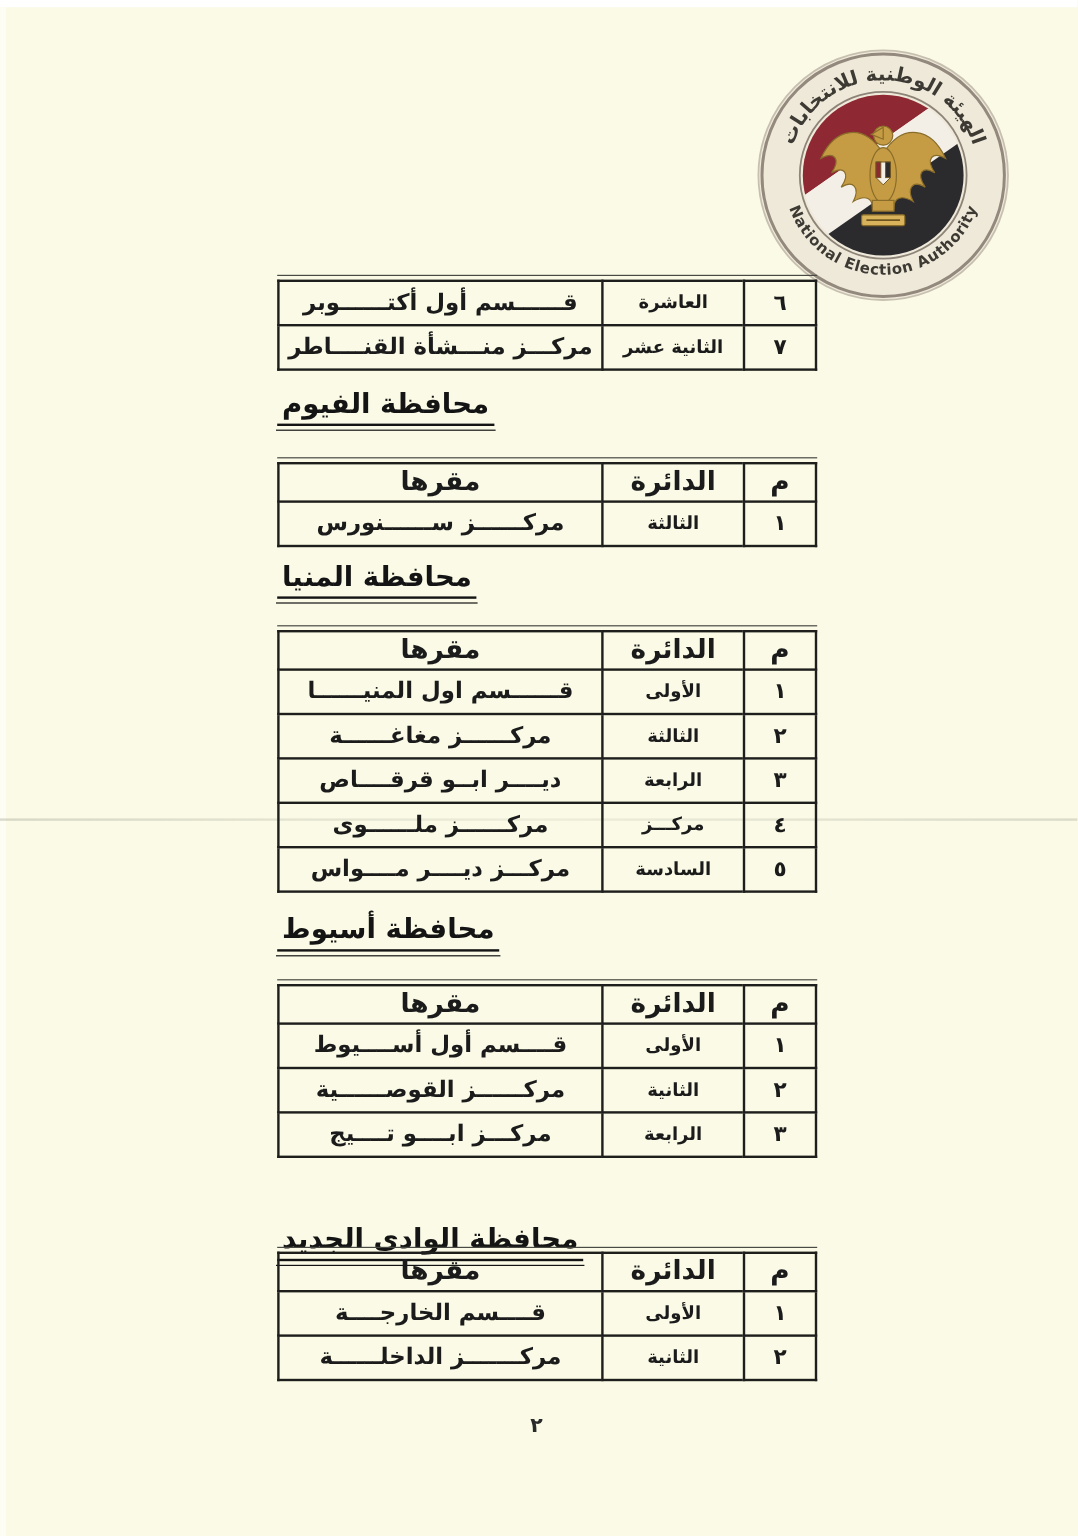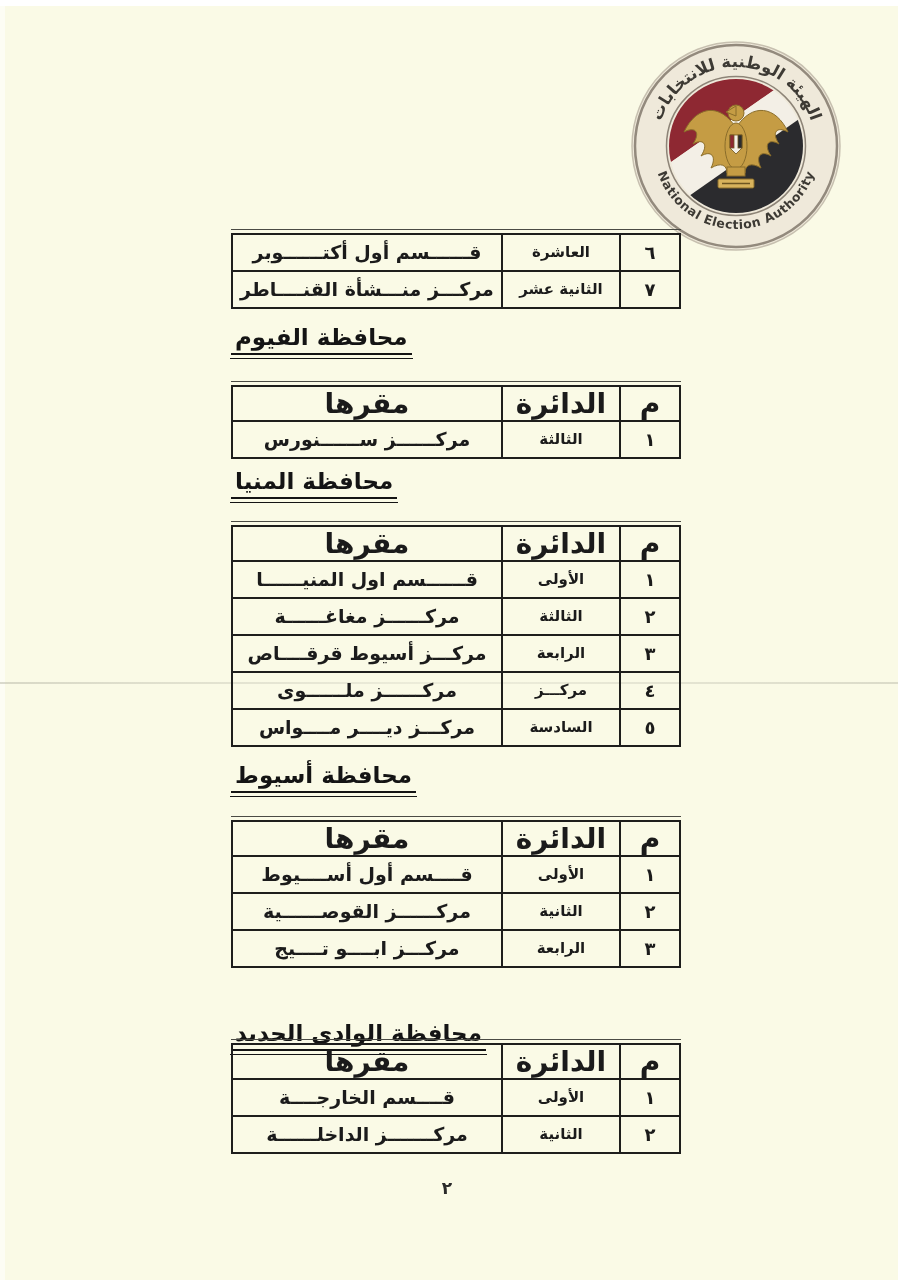--- a/index.html
+++ b/index.html
@@ -15,21 +15,21 @@
     background:linear-gradient(to right, rgba(188,188,172,.55), rgba(214,214,198,.35), rgba(188,188,172,.5));}
 
   
   .tbl-wrap{position:absolute;left:231px;border-top:1.5px solid #4a4a44;padding-top:2.5px;}
   table.doc{border-collapse:collapse;direction:rtl;table-layout:fixed;width:432px;background:transparent;}
   table.doc td{border:2px solid #1e1e1c;text-align:center;vertical-align:middle;
     overflow:hidden;white-space:nowrap;font-weight:bold;padding:0 3px;}
   td.c-no{width:52px;font-size:18px;}
   td.c-dist{width:110px;font-size:15px;}
   td.c-hq{width:262px;font-size:19px;}
-  tr.hd td{height:30px;font-size:28px;margin-left:12px;}
+  tr.hd td{height:30px;font-size:22px;margin-left:12px;}
   tr.dr td{height:35px;}
 
   
   .gov-title{position:absolute;left:231px;width:432px;text-align:left;
     font-size:23px;font-weight:bold;color:#141414;}
   .gov-title .ul{position:relative;display:inline-block;padding:0 4px 3px 4px;
     border-bottom:2.5px solid #141414;}
   .gov-title .ul::after{content:"";position:absolute;left:-1px;right:-1px;bottom:-6px;
     height:1.5px;background:#141414;}
 
@@ -144,21 +144,21 @@
       <td class="c-hq">قــــــسم اول المنيــــــا</td>
     </tr>
     <tr class="dr">
       <td class="c-no">٢</td>
       <td class="c-dist">الثالثة</td>
       <td class="c-hq">مركــــــز مغاغــــــة</td>
     </tr>
     <tr class="dr">
       <td class="c-no">٣</td>
       <td class="c-dist">الرابعة</td>
-      <td class="c-hq">مركـــز أسيوط قرقــــاص</td>
+      <td class="c-hq">ديــــر ابــو قرقــــاص</td>
     </tr>
     <tr class="dr">
       <td class="c-no">٤</td>
       <td class="c-dist">مركـــز</td>
       <td class="c-hq">مركــــــز ملــــــوى</td>
     </tr>
     <tr class="dr">
       <td class="c-no">٥</td>
       <td class="c-dist">السادسة</td>
       <td class="c-hq">مركـــز ديــــر مــــواس</td>

